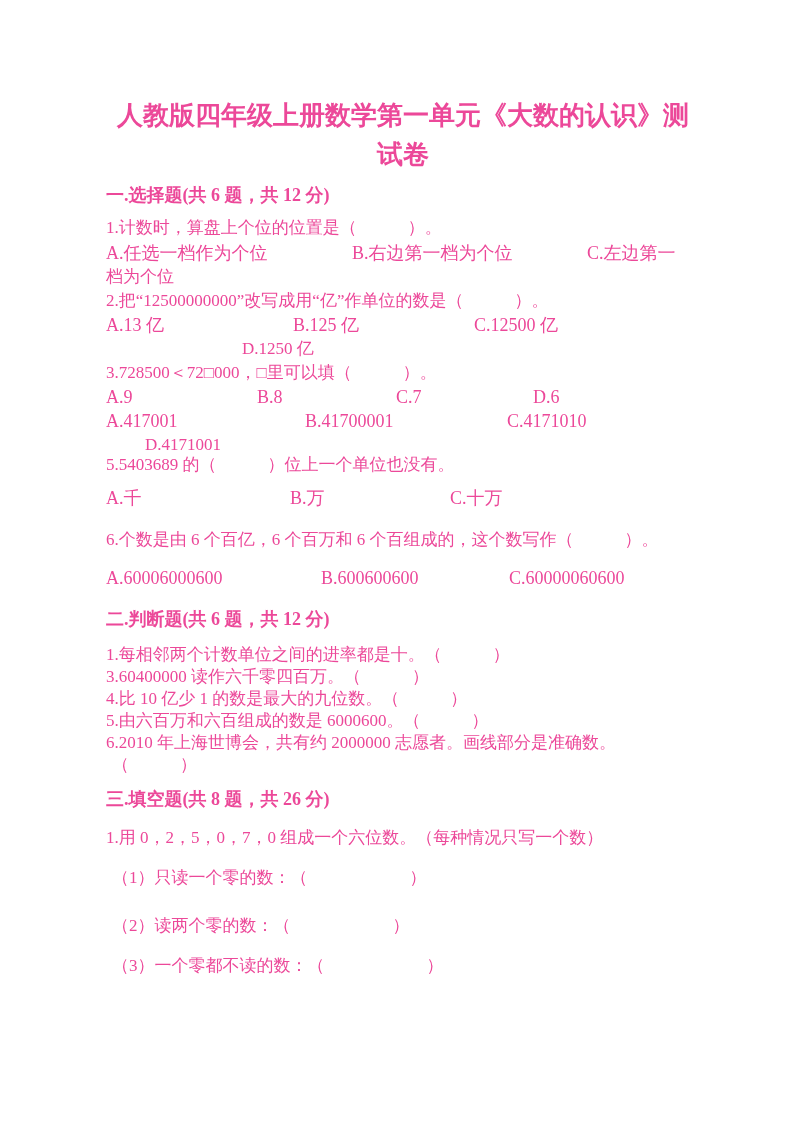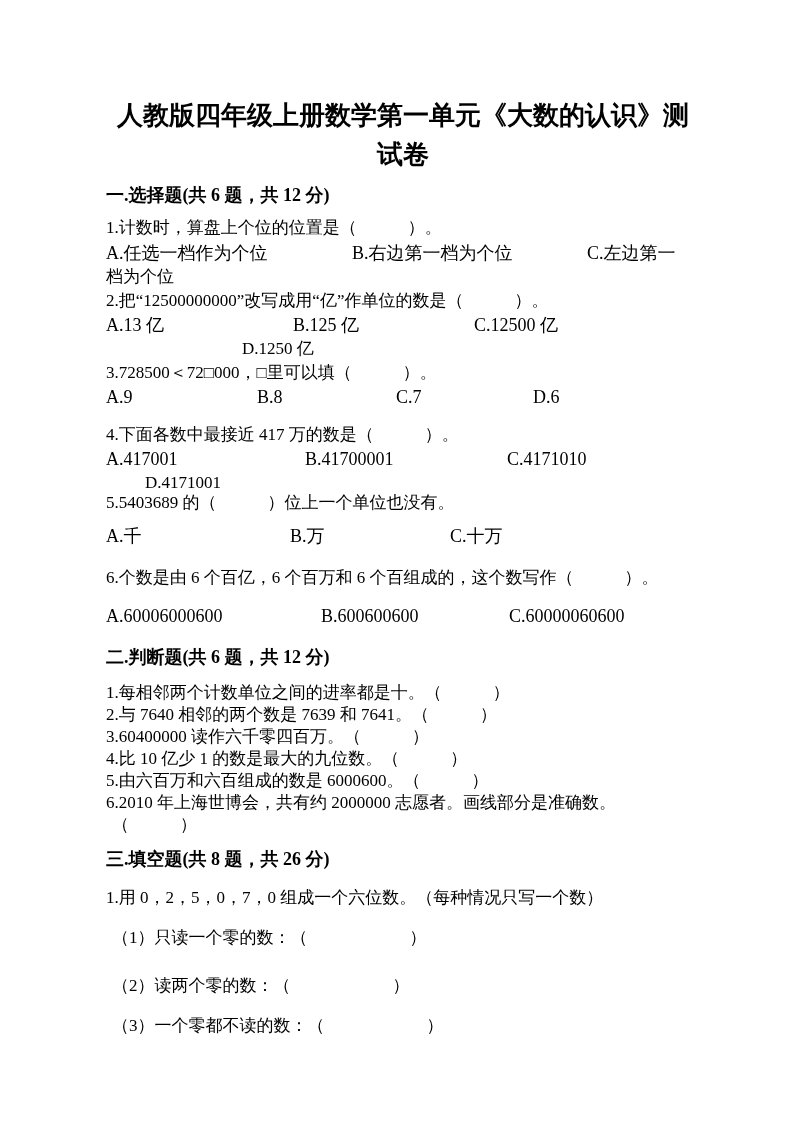--- a/index.html
+++ b/index.html
@@ -1,20 +1,20 @@
 <!DOCTYPE html>
 <html><head>
 <meta charset="utf-8">
 <style>
   * { margin:0; padding:0; box-sizing:border-box; }
   html,body { background:#ffffff; }
   .page {
     width:800px; height:1131px;
     background:#ffffff;
-    color:#000000;
+    color:#ec4899;
     font-family:"Liberation Serif","DejaVu Serif",serif;
     position:relative;
     padding:96px 100px 0 106px;
     overflow:hidden;
   }
   .doc-title {
     width:582px;
     margin:0 auto;
     text-align:center;
     font-size:26px;
@@ -53,21 +53,20 @@
   <div class="line" style="padding-left:136px">D.1250 亿</div>
 
   <div class="line">3.728500＜72□000，□里可以填（　　　）。</div>
   <div class="optrow" style="">
     <span class="opt" style="left:0">A.9</span>
     <span class="opt" style="left:151px">B.8</span>
     <span class="opt" style="left:290px">C.7</span>
     <span class="opt" style="left:427px">D.6</span>
   </div>
 
-  <div class="line" style="margin-top:14px">4.下面各数中最接近 417 万的数是（　　　）。</div>
   <div class="optrow">
     <span class="opt" style="left:0">A.417001</span>
     <span class="opt" style="left:199px">B.41700001</span>
     <span class="opt" style="left:401px">C.4171010</span>
   </div>
   <div class="line" style="padding-left:39px">D.4171001</div>
 
   <div class="line" style="margin-top:-4px">5.5403689 的（　　　）位上一个单位也没有。</div>
   <div class="optrow" style="margin-top:9px">
     <span class="opt" style="left:0">A.千</span>
@@ -78,21 +77,20 @@
   <div class="line" style="margin-top:18px">6.个数是由 6 个百亿，6 个百万和 6 个百组成的，这个数写作（　　　）。</div>
   <div class="optrow" style="margin-top:14px">
     <span class="opt" style="left:0">A.60006000600</span>
     <span class="opt" style="left:215px">B.600600600</span>
     <span class="opt" style="left:403px">C.60000060600</span>
   </div>
 
   <div class="heading" style="margin-top:16px">二.判断题(共 6 题，共 12 分)</div>
 
   <div class="jline" style="margin-top:12px">1.每相邻两个计数单位之间的进率都是十。（　　　）</div>
-  <div class="jline">2.与 7640 相邻的两个数是 7639 和 7641。（　　　）</div>
   <div class="jline">3.60400000 读作六千零四百万。（　　　）</div>
   <div class="jline">4.比 10 亿少 1 的数是最大的九位数。（　　　）</div>
   <div class="jline">5.由六百万和六百组成的数是 6000600。（　　　）</div>
   <div class="jline">6.2010 年上海世博会，共有约 2000000 志愿者。画线部分是准确数。</div>
   <div class="jline" style="padding-left:6px">（　　　）</div>
 
   <div class="heading" style="margin-top:10px">三.填空题(共 8 题，共 26 分)</div>
 
   <div class="line" style="margin-top:14px">1.用 0，2，5，0，7，0 组成一个六位数。（每种情况只写一个数）</div>
   <div class="line" style="margin-top:16px;padding-left:6px">（1）只读一个零的数：（　　　　　　）</div>

